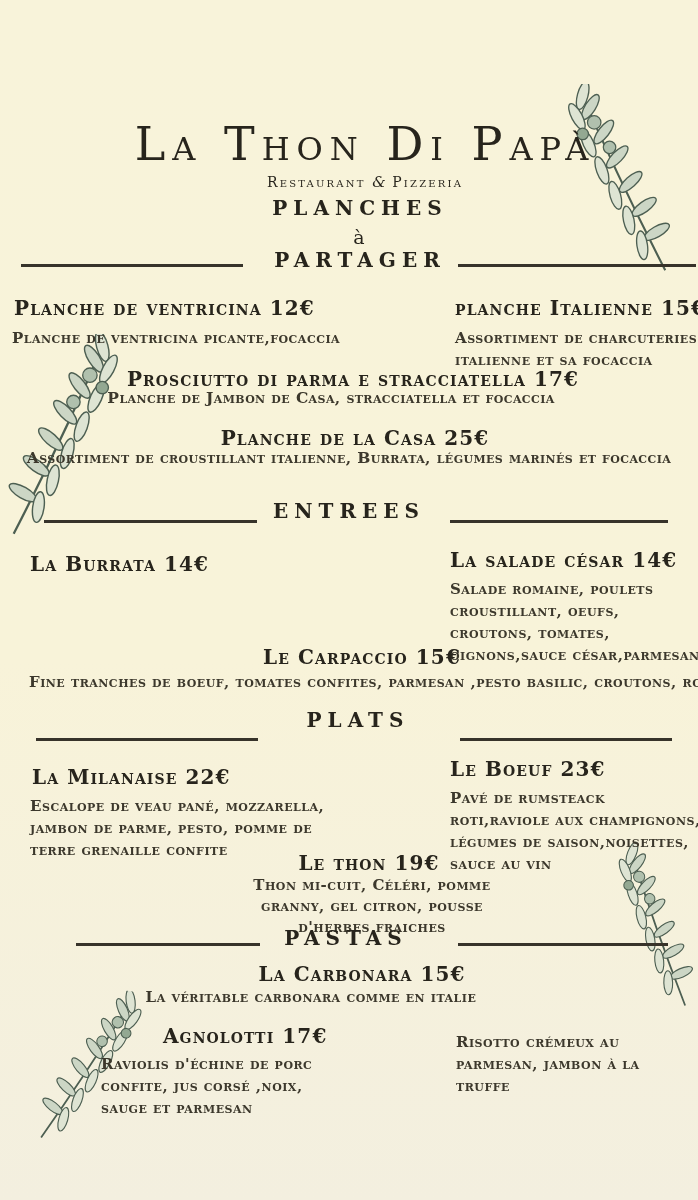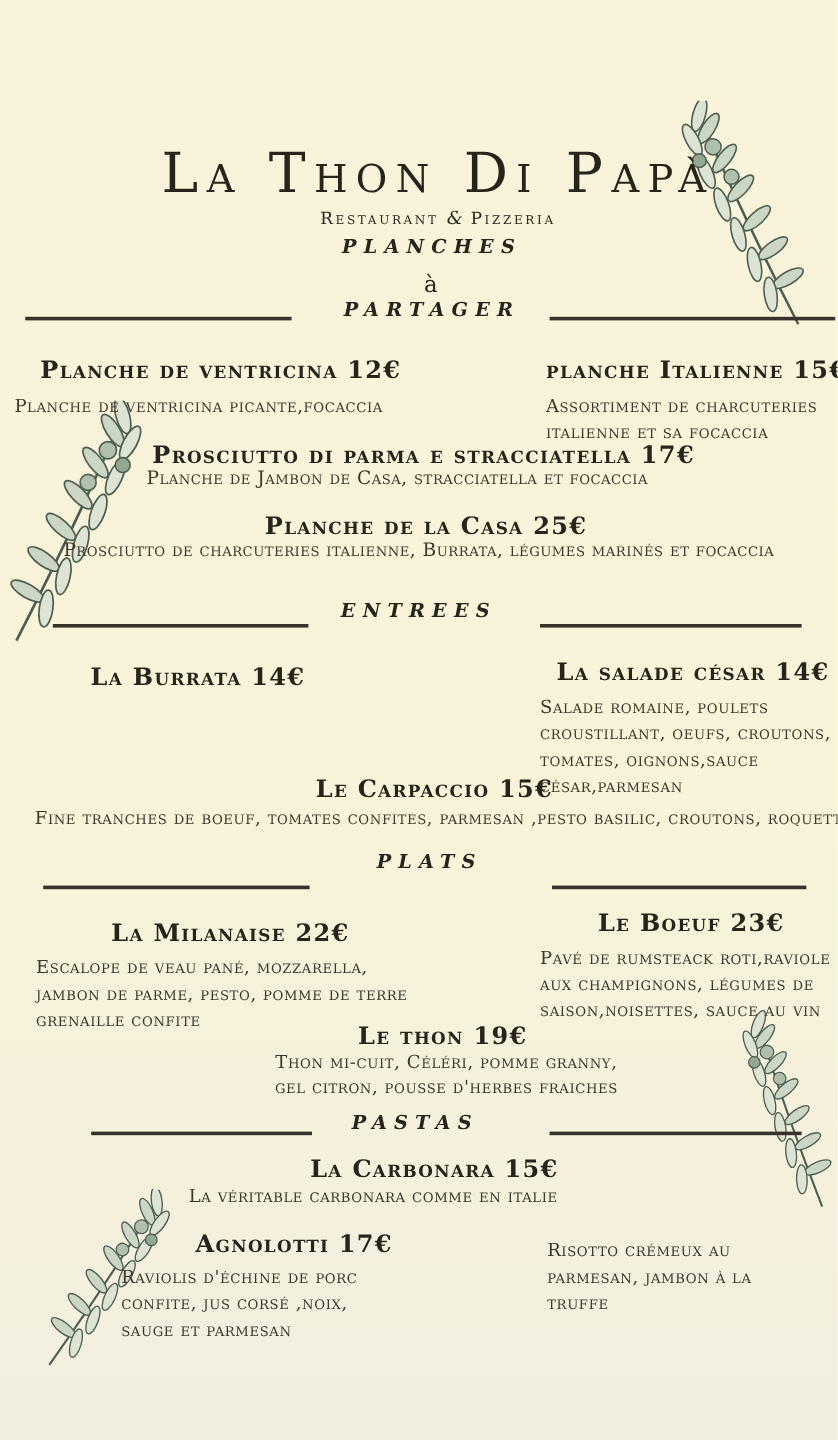--- a/index.html
+++ b/index.html
@@ -20,33 +20,33 @@
   .nowrap{white-space:nowrap;}
   .title{
     font-size:46px;font-variant:small-caps;letter-spacing:7px;
     line-height:1.05;color:var(--ink);
   }
   .subtitle{
     font-size:14px;font-variant:small-caps;letter-spacing:2.2px;color:var(--ink);
   }
   .subtitle .amp{font-style:italic;font-size:15px;letter-spacing:0;}
   .heading{
-    font-weight:bold;font-size:16px;letter-spacing:6px;
-    text-transform:uppercase;color:var(--ink);line-height:1.1;font-style:italic;
+    font-weight:bold;font-size:20px;letter-spacing:6px;
+    text-transform:uppercase;color:var(--ink);line-height:1.1;
   }
   .heading-small{
     font-size:19px;letter-spacing:2px;color:var(--ink);line-height:1.1;
   }
   .name{
     font-weight:bold;font-variant:small-caps;font-size:20px;
-    letter-spacing:1.1px;line-height:1.1;white-space:nowrap;color:var(--ink);text-align:center;
+    letter-spacing:1.1px;line-height:1.1;white-space:nowrap;color:var(--ink);
   }
   .desc{
     font-variant:small-caps;font-size:15px;letter-spacing:0.5px;
-    line-height:22px;color:var(--ink-soft);
+    line-height:22px;color:var(--ink-soft);font-weight:bold;
   }
   .desc.lh21{line-height:21px;}
   .desc.f155{font-size:15.5px;letter-spacing:0.4px;}
   .rule{position:absolute;height:3px;background:var(--rule);z-index:2;}
   .txt{z-index:2;}
   .branch{position:absolute;z-index:1;}
 </style>
 </head>
 <body>
 
@@ -141,21 +141,21 @@
   <div class="name">Prosciutto di parma e stracciatella 17€</div>
 </div>
 <div class="abs txt center" style="left:1px;top:387px;width:660px">
   <div class="desc f155 nowrap">Planche de Jambon de Casa, stracciatella et focaccia</div>
 </div>
 
 <div class="abs txt center" style="left:25px;top:427px;width:660px">
   <div class="name">Planche de la Casa 25€</div>
 </div>
 <div class="abs txt center" style="left:19px;top:447px;width:660px">
-  <div class="desc f155 nowrap">Prosciutto de charcuteries italienne, Burrata, légumes marinés et focaccia</div>
+  <div class="desc f155 nowrap">Assortiment de croustillant italienne, Burrata, légumes marinés et focaccia</div>
 </div>
 
 <div class="abs txt heading center" style="left:19px;top:500px;width:660px">Entrees</div>
 <div class="rule" style="left:44px;top:520px;width:213px"></div>
 <div class="rule" style="left:450px;top:520px;width:218px"></div>
 
 <div class="abs txt" style="left:30px;top:553px;width:270px">
   <div class="name">La Burrata 14€</div>
 </div>
 

